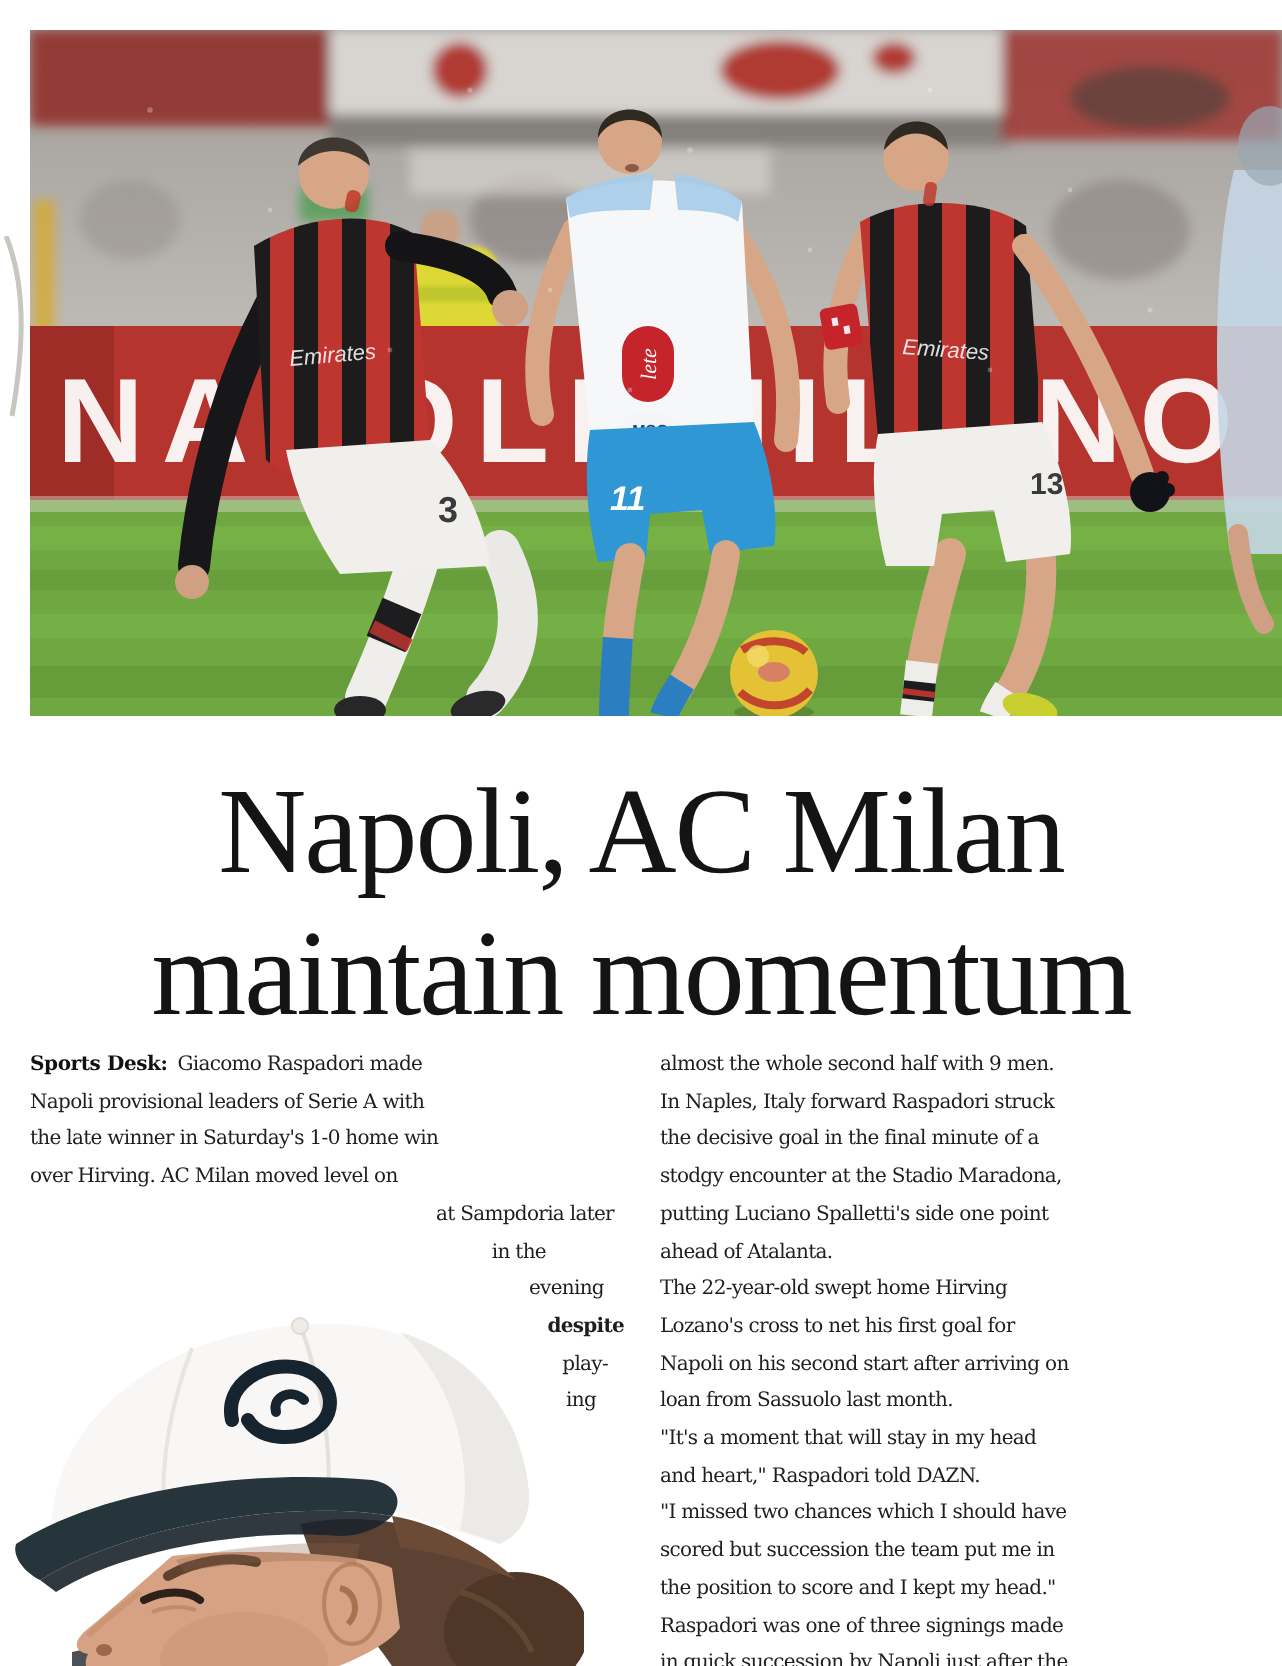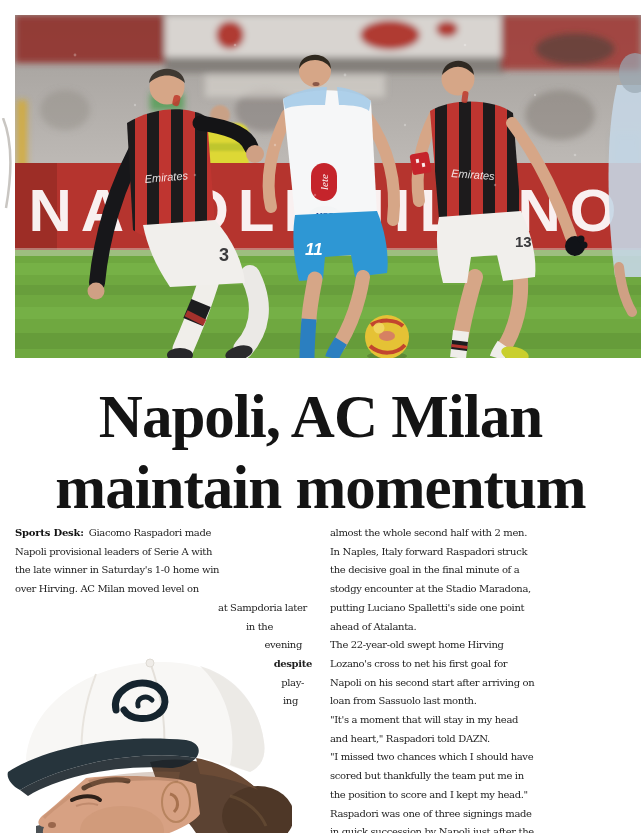--- a/index.html
+++ b/index.html
@@ -8,21 +8,21 @@
     font-family:"DejaVu Serif",serif;
   }
   
   .match-photo{position:absolute;left:15px;top:15px;width:626px;height:343px;overflow:hidden;}
   .match-photo svg{display:block;}
   
   .left-sliver{position:absolute;left:0;top:118px;width:14px;height:92px;}
   
   .headline{
     position:absolute;left:0;top:381px;width:641px;text-align:center;
-    font-family:"Liberation Serif",serif;font-weight:700;color:#141414;
+    font-family:"Liberation Serif",serif;font-weight:400;color:#141414;
     font-size:61px;line-height:71px;letter-spacing:-1px;margin:0;
   }
   .headline span{display:block;}
   
   .col{position:absolute;top:524px;font-size:10px;line-height:18.7px;color:#1e1e1e;letter-spacing:-0.35px;}
   .col-left{left:15px;width:300px;}
   .col-right{left:330px;width:308px;}
   .aline{white-space:nowrap;}
   .byline{font-weight:bold;color:#111;margin-right:5px;letter-spacing:-0.2px;}
   
@@ -207,34 +207,34 @@
     <div class="aline">over Hirving. AC Milan moved level on</div>
     <div class="aline wrap pr8">at Sampdoria later</div>
     <div class="aline wrap pr42">in the</div>
     <div class="aline wrap pr13">evening</div>
     <div class="aline wrap pr3">despite</div>
     <div class="aline wrap pr11">play-</div>
     <div class="aline wrap pr17">ing</div>
   </div>
 
   <div class="col col-right">
-    <div class="aline">almost the whole second half with 2 men.</div>
+    <div class="aline">almost the whole second half with 9 men.</div>
     <div class="aline">In Naples, Italy forward Raspadori struck</div>
     <div class="aline">the decisive goal in the final minute of a</div>
     <div class="aline">stodgy encounter at the Stadio Maradona,</div>
     <div class="aline">putting Luciano Spalletti's side one point</div>
     <div class="aline">ahead of Atalanta.</div>
     <div class="aline">The 22-year-old swept home Hirving</div>
     <div class="aline">Lozano's cross to net his first goal for</div>
     <div class="aline">Napoli on his second start after arriving on</div>
     <div class="aline">loan from Sassuolo last month.</div>
     <div class="aline">"It's a moment that will stay in my head</div>
     <div class="aline">and heart," Raspadori told DAZN.</div>
     <div class="aline">"I missed two chances which I should have</div>
-    <div class="aline">scored but thankfully the team put me in</div>
+    <div class="aline">scored but succession the team put me in</div>
     <div class="aline">the position to score and I kept my head."</div>
     <div class="aline">Raspadori was one of three signings made</div>
     <div class="aline">in quick succession by Napoli just after the</div>
   </div>
 
   <figure class="player-photo" style="margin:0">
     <svg viewBox="0 0 292 183" width="292" height="183">
 
       <path d="M150,112 C190,104 230,116 256,138 C274,154 284,168 288,183 L196,183 C186,168 176,158 164,152 Z" fill="#5b4232"></path>
       <ellipse cx="258" cy="166" rx="36" ry="30" fill="#4e3727"></ellipse>

